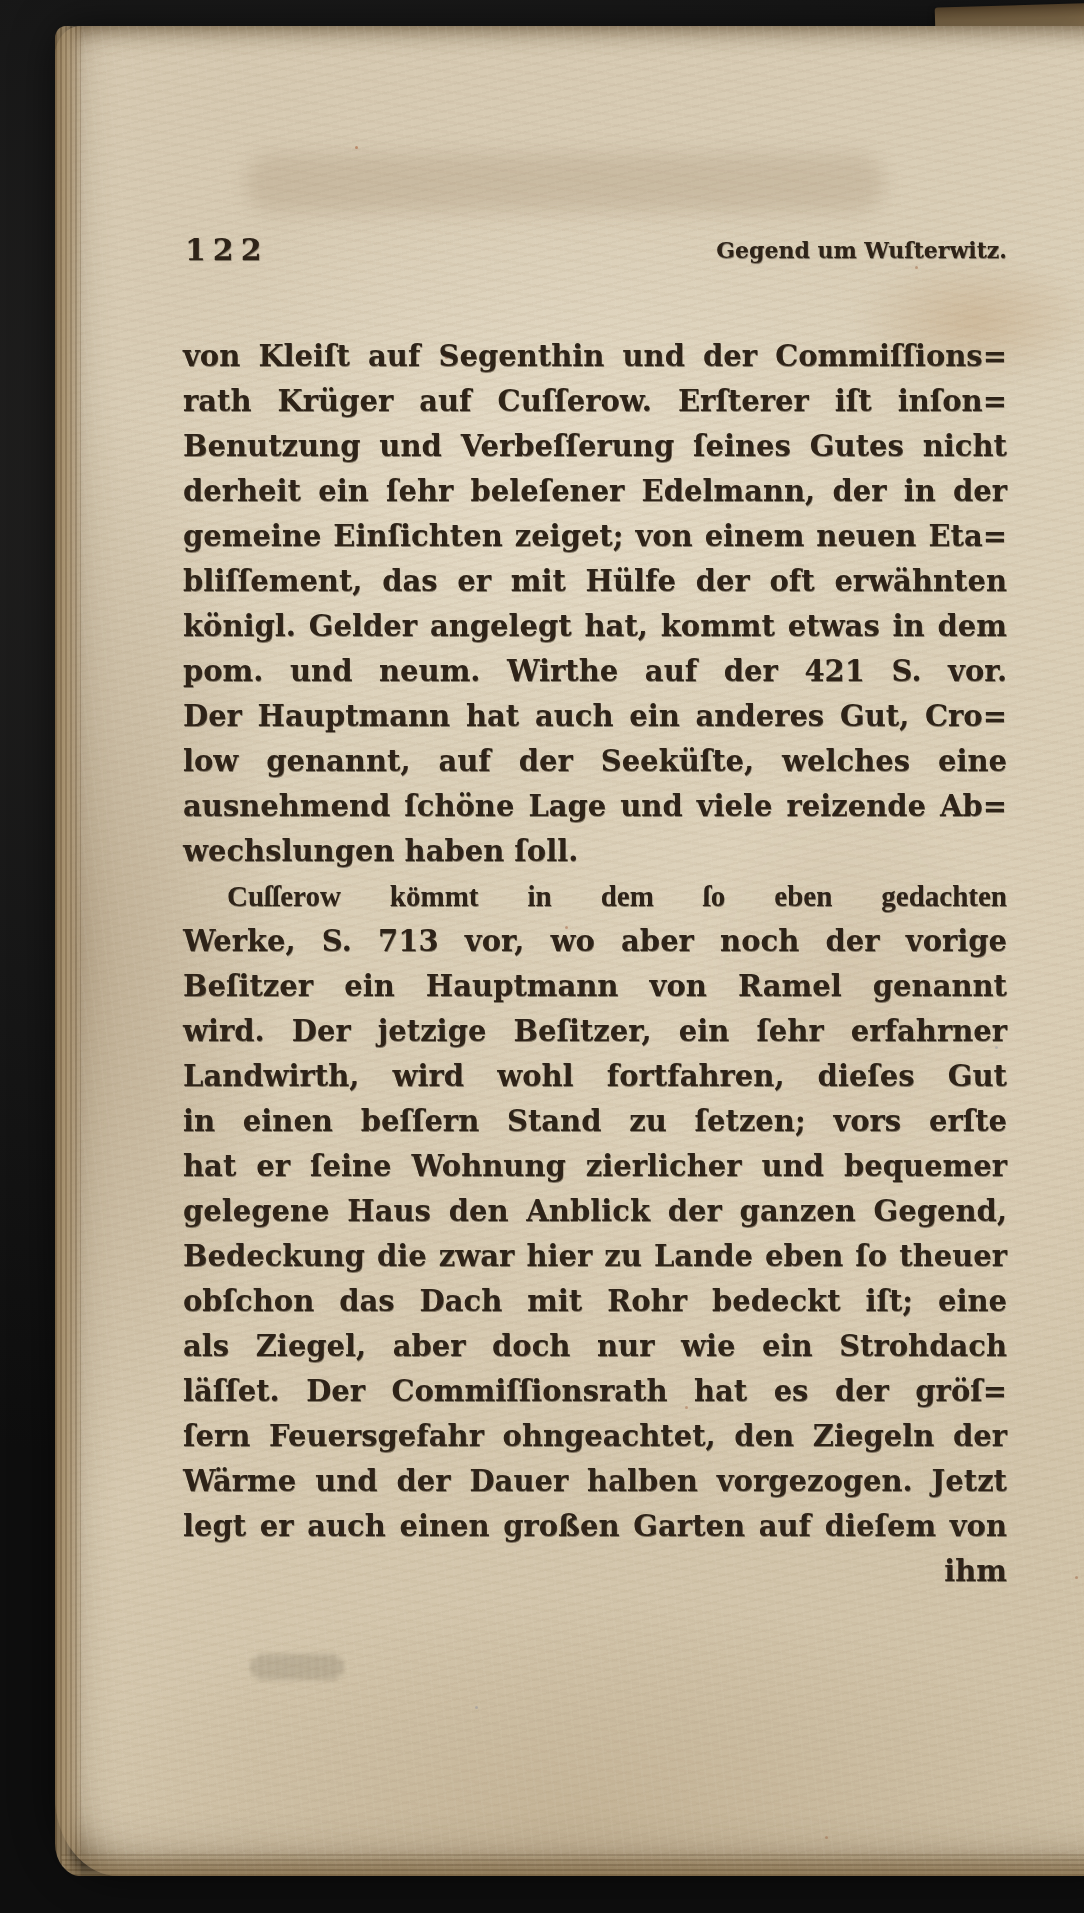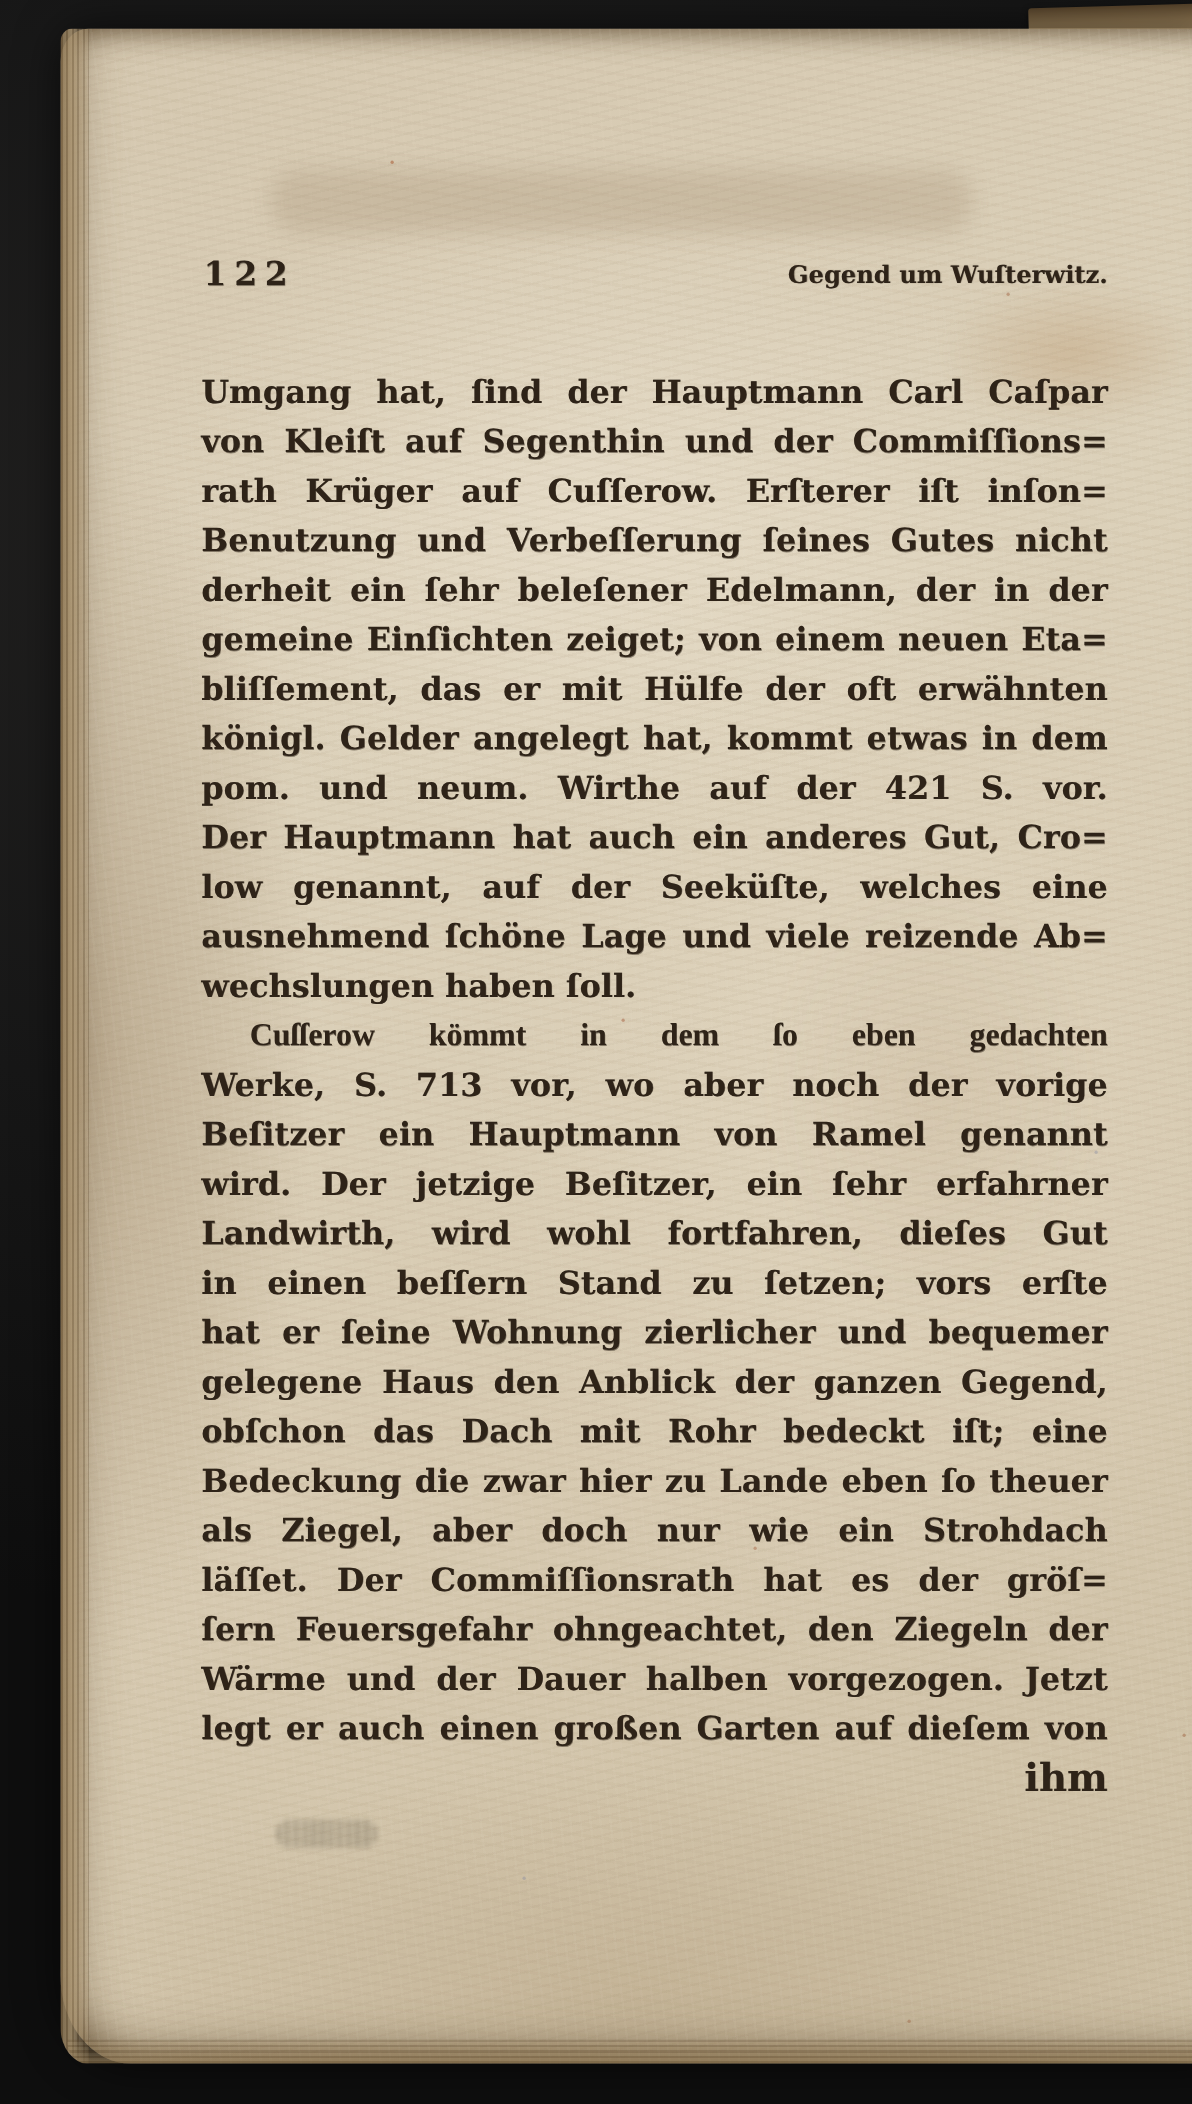--- a/index.html
+++ b/index.html
@@ -82,21 +82,21 @@
   .head-title{position:absolute;left:0;right:0;text-align:right;font-size:22px;
     text-shadow:.5px .6px .8px rgba(40,29,18,.55);}
   .body-text{margin-top:60px;font-weight:bold;font-size:29px;}
   .line{
     height:45px;line-height:45px;white-space:nowrap;
     text-align:justify;text-align-last:justify;
     text-shadow:.4px .5px .6px rgba(46,35,24,.5);
   }
   .line.left{text-align-last:left;}
   .line.indent{padding-left:44px;font-family:Liberation Serif, serif;}
-  .catchword-line{height:45px;line-height:45px;text-align:right;font-weight:bold;font-size:35px;
+  .catchword-line{height:45px;line-height:45px;text-align:right;font-weight:bold;font-size:29px;
     text-shadow:.4px .5px .6px rgba(46,35,24,.5);}
 </style>
 </head>
 <body>
 
 <div class="top-edge-sliver"></div>
 
 <div class="page">
   <div class="texture"></div>
   <div class="page-edge-left"></div>
@@ -107,43 +107,42 @@
   <div class="stain-right"></div>
   <div class="stain-mid"></div>
   <div class="ink-smudge"></div>
 
   <div class="content">
     <div class="running-head">
       <span class="folio">122</span>
       <span class="head-title">Gegend um Wuſterwitz.</span>
     </div>
     <div class="body-text">
-        <div class="line">Umgang hat, ſind der Hauptmann Carl Caſpar</div>
         <div class="line">von Kleiſt auf Segenthin und der Commiſſions=</div>
         <div class="line">rath Krüger auf Cuſſerow. Erſterer iſt inſon=</div>
         <div class="line">Benutzung und Verbeſſerung ſeines Gutes nicht</div>
         <div class="line">derheit ein ſehr beleſener Edelmann, der in der</div>
         <div class="line">gemeine Einſichten zeiget; von einem neuen Eta=</div>
         <div class="line">bliſſement, das er mit Hülfe der oft erwähnten</div>
         <div class="line">königl. Gelder angelegt hat, kommt etwas in dem</div>
         <div class="line">pom. und neum. Wirthe auf der 421 S. vor.</div>
         <div class="line">Der Hauptmann hat auch ein anderes Gut, Cro=</div>
         <div class="line">low genannt, auf der Seeküſte, welches eine</div>
         <div class="line">ausnehmend ſchöne Lage und viele reizende Ab=</div>
         <div class="line left">wechslungen haben ſoll.</div>
         <div class="line indent">Cuſſerow kömmt in dem ſo eben gedachten</div>
         <div class="line">Werke, S. 713 vor, wo aber noch der vorige</div>
         <div class="line">Beſitzer ein Hauptmann von Ramel genannt</div>
         <div class="line">wird. Der jetzige Beſitzer, ein ſehr erfahrner</div>
         <div class="line">Landwirth, wird wohl fortfahren, dieſes Gut</div>
         <div class="line">in einen beſſern Stand zu ſetzen; vors erſte</div>
         <div class="line">hat er ſeine Wohnung zierlicher und bequemer</div>
         <div class="line">gelegene Haus den Anblick der ganzen Gegend,</div>
+        <div class="line">Bedeckung die zwar hier zu Lande eben ſo theuer</div>
         <div class="line">obſchon das Dach mit Rohr bedeckt iſt; eine</div>
-        <div class="line">Bedeckung die zwar hier zu Lande eben ſo theuer</div>
         <div class="line">als Ziegel, aber doch nur wie ein Strohdach</div>
         <div class="line">läſſet. Der Commiſſionsrath hat es der gröſ=</div>
         <div class="line">ſern Feuersgefahr ohngeachtet, den Ziegeln der</div>
         <div class="line">Wärme und der Dauer halben vorgezogen. Jetzt</div>
         <div class="line">legt er auch einen großen Garten auf dieſem von</div>
       </div>
     <div class="catchword-line">ihm</div>
   </div>
 </div>
 

